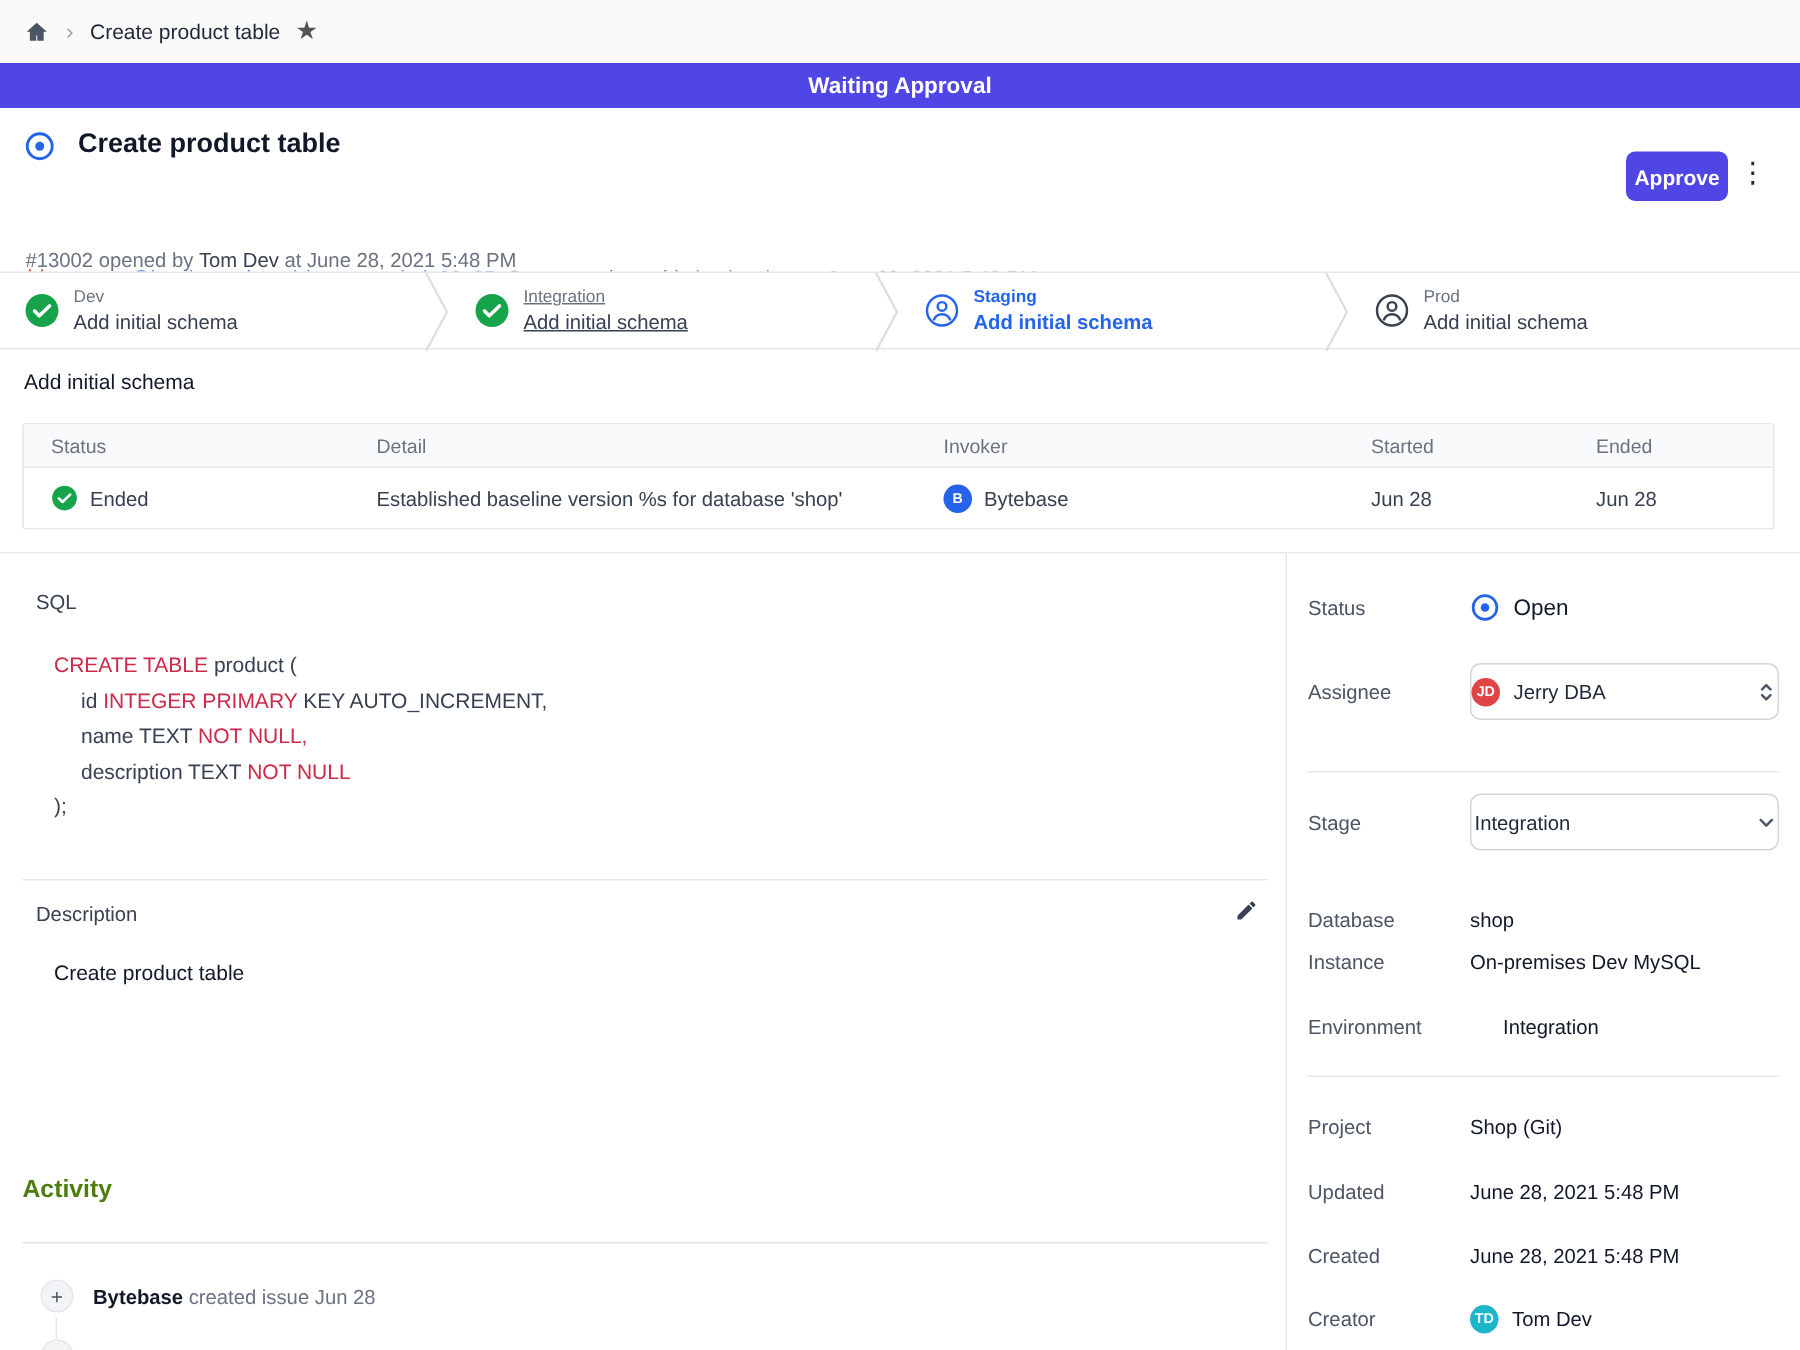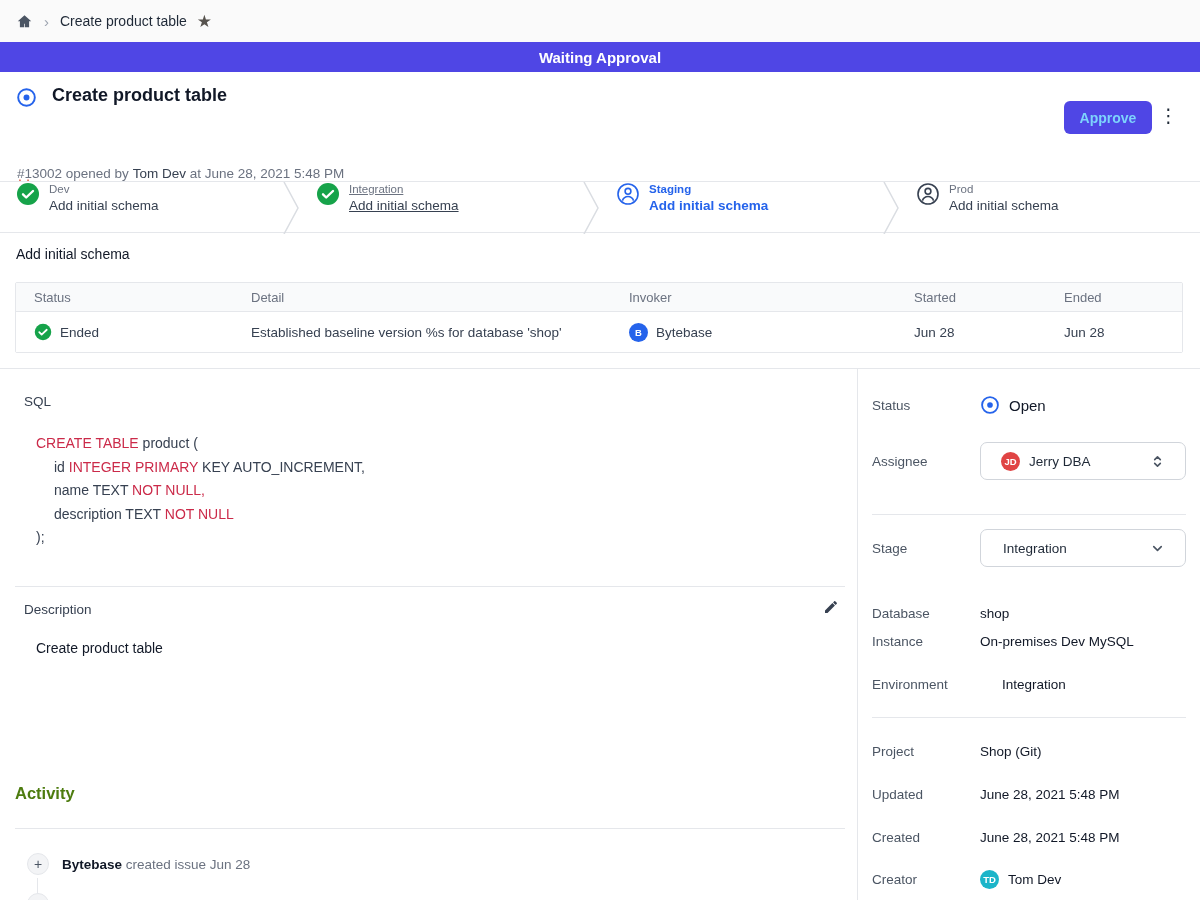--- a/index.html
+++ b/index.html
@@ -26,30 +26,30 @@
   .issue-header { position:absolute; top:72px; left:0; width:1200px; height:109px; background:#fff; }
   .issue-icon { position:absolute; left:16px; top:15px; }
   .issue-title { position:absolute; left:52px; top:13px; font-size:18px; font-weight:700; color:#111827; }
   .issue-meta { position:absolute; left:17px; top:53px; font-size:13.5px; color:#6b7280;margin-top:41px; }
   .issue-meta .dark { color:#374151; font-weight:500; }
   .commit-line { position:absolute; left:16px; top:75px; display:flex; align-items:center; font-size:13.5px; color:#6b7280; }
   .commit-line .ico { margin-right:7px; }
   .commit-line a { color:#2563eb; text-decoration:none; }
   .commit-line .msg { color:#374151; }
   .commit-line span { white-space:pre; }
-  .approve-btn { position:absolute; right:48px; top:29px; width:88px; height:33px;
-    background:#4f46e5; color:#7dd3fc; border:none; border-radius:6px;
+  .approve-btn { position:absolute; right:48px; top:29px; width:68px; height:33px;
+    background:#4f46e5; color:#ffffff; border:none; border-radius:6px;
     font-size:14px; font-weight:600; font-family:inherit; cursor:pointer; }
   .kebab { position:absolute; right:22px; top:27px; font-size:19px; color:#1f2937;
     cursor:pointer; line-height:33px; letter-spacing:0; }
 
   
   .pipeline { position:absolute; top:181px; left:0; width:1200px; height:52px;
     border-top:1px solid #e5e7eb; border-bottom:1px solid #e5e7eb; display:flex; background:#fff; }
-  .stage { flex:1 1 0; display:flex; align-items:flex-start; padding-left:16px; position:relative; cursor:pointer; }
+  .stage { flex:1 1 0; display:flex; align-items:center; padding-left:16px; position:relative; cursor:pointer; }
   .stage .chev { position:absolute; right:0; top:0; }
   .stage-icon { margin-right:9px; }
   .stage-env { font-size:11.5px; color:#6b7280; line-height:15px; }
   .stage-task { font-size:13.5px; color:#374151; line-height:17px; }
   .stage.underlined .stage-env, .stage.underlined .stage-task { text-decoration:underline; }
   .stage.active .stage-env, .stage.active .stage-task { color:#2563eb; font-weight:600; }
 
   
   .task-title { position:absolute; top:246px; left:16px; font-size:14px; color:#111827; }
   .task-table { position:absolute; top:282px; left:15px; width:1168px;
@@ -91,21 +91,21 @@
   .tl-line { position:absolute; left:37px; top:509px; width:1px; height:15px; background:#e5e7eb; }
   .tl-next { position:absolute; left:27px; top:524px; width:22px; height:22px; border-radius:50%;
     background:#f3f4f6; border:1px solid #e5e7eb; }
 
   
   .srow { position:absolute; left:14px; right:14px; display:flex; align-items:center; }
   .srow .lab { width:108px; flex:0 0 108px; font-size:13.5px; color:#4b5563; }
   .srow .val { font-size:13.5px; color:#111827; font-weight:500; }
   .srow .val-flex { display:flex; align-items:center; gap:9px; font-size:14px; color:#111827; }
   .sel { flex:1; height:38px; border:1px solid #d1d5db; border-radius:7px; background:#fff;
-    display:flex; align-items:center; padding:0 20px; cursor:pointer; }
+    display:flex; align-items:center; padding:0 0; cursor:pointer; }
   .sel .sel-text { font-size:13.5px; color:#1f2937; margin-left:9px; }
   .sel .sel-text.noavatar { margin-left:2px; }
   .sel .spacer { flex:1; }
   .s-div { position:absolute; left:14px; right:14px; border-top:1px solid #e5e7eb; }
 </style>
 </head>
 <body>
 
 <div class="topbar">
   <span style="cursor:pointer;">

